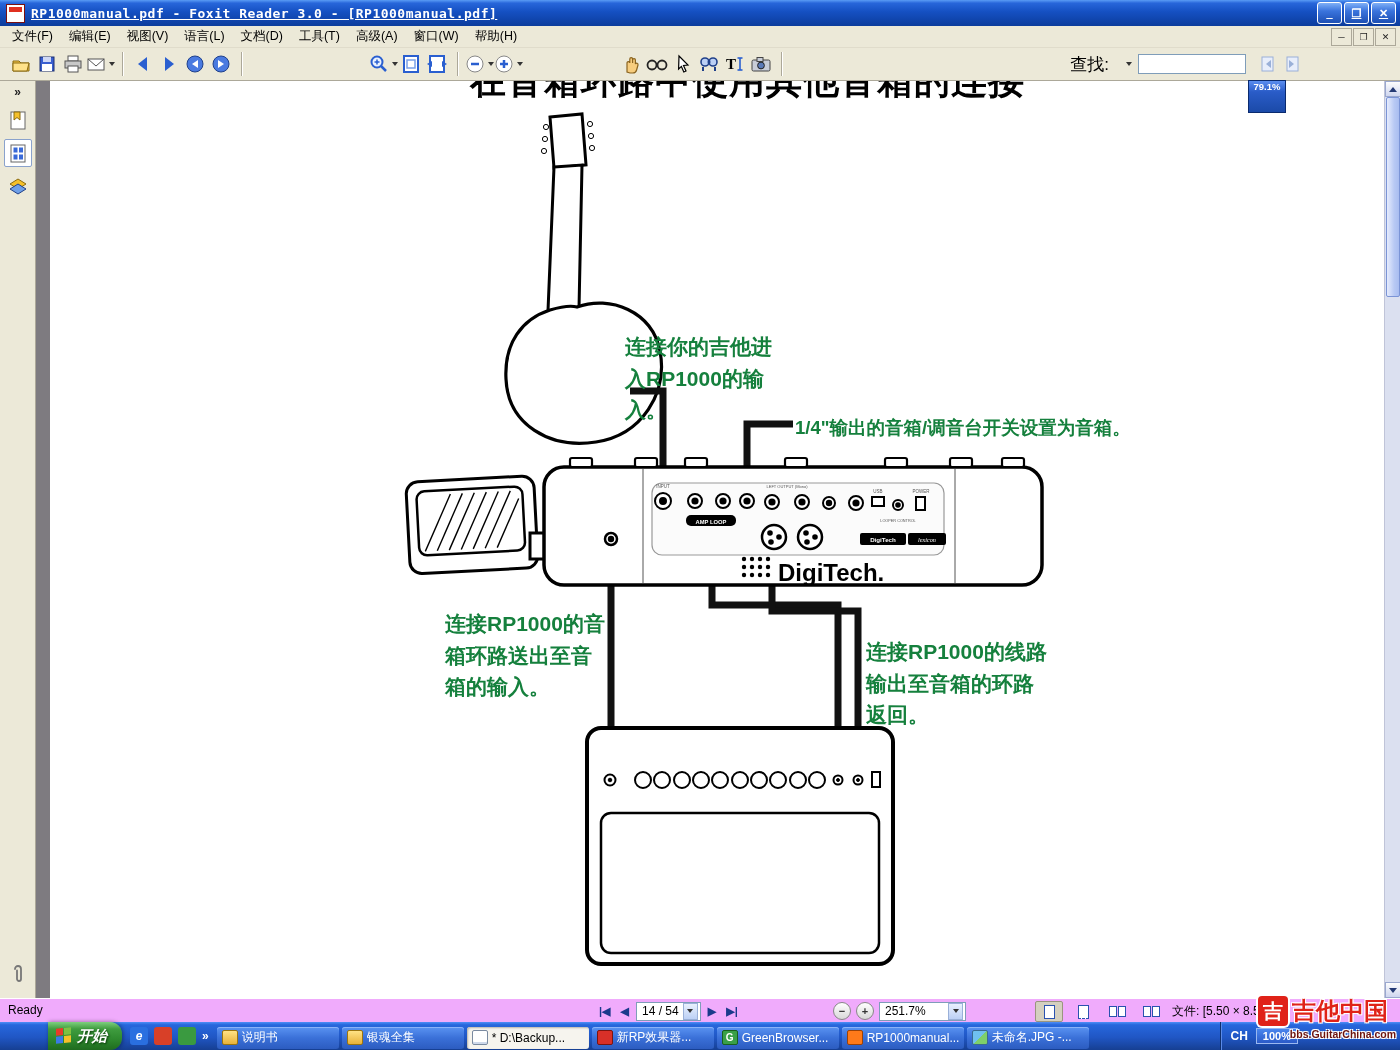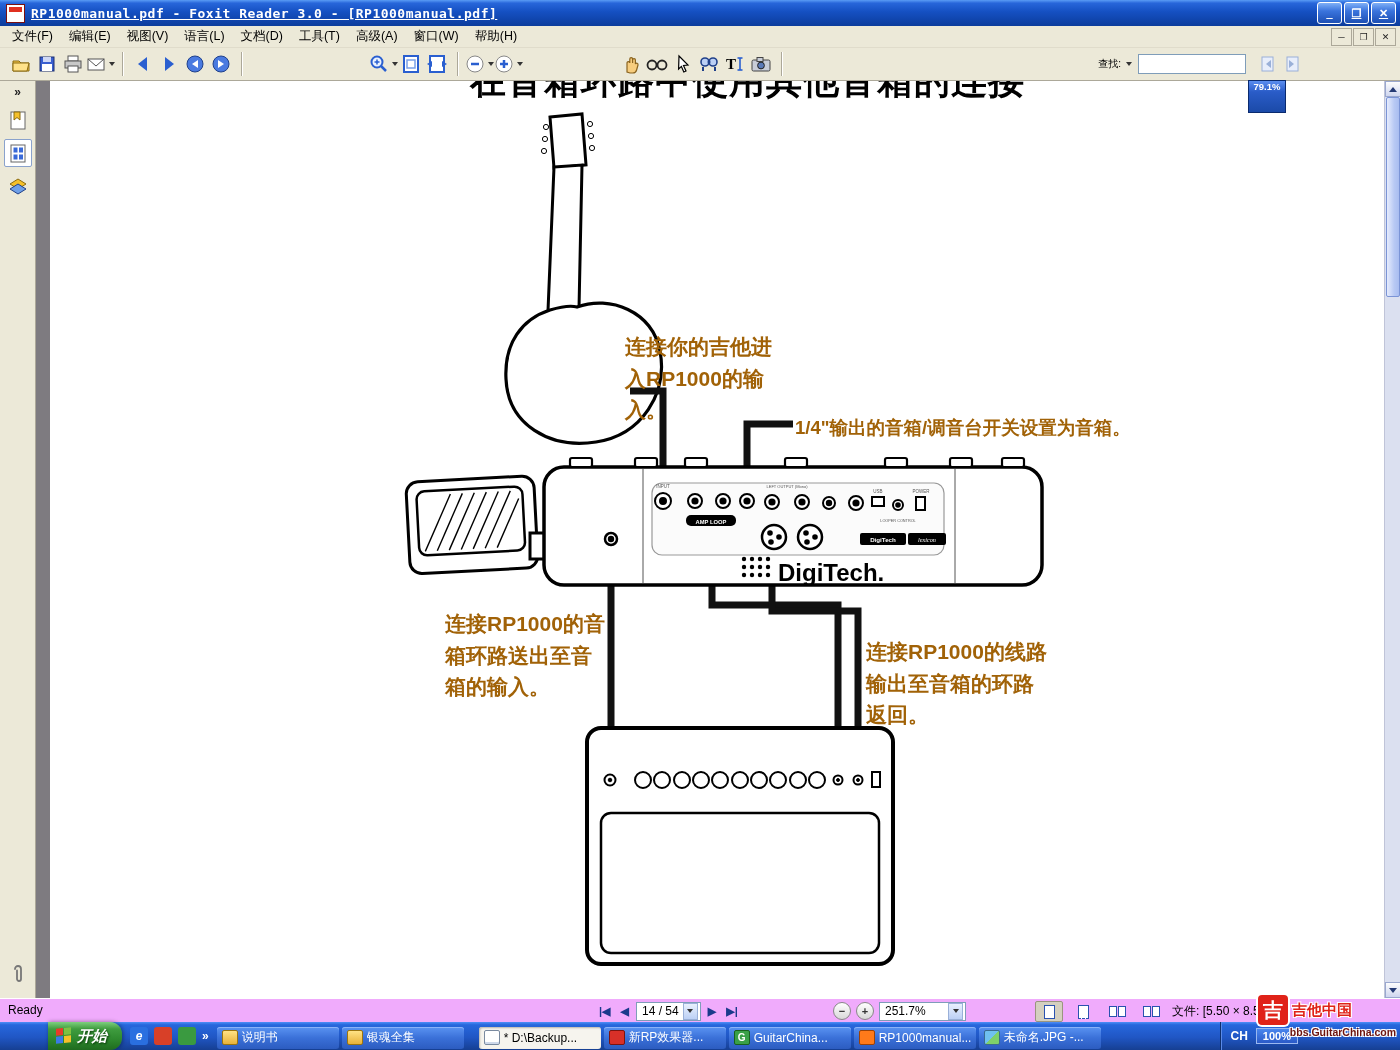--- a/index.html
+++ b/index.html
@@ -23,36 +23,36 @@
   .menu-item{padding:2px 8px;white-space:nowrap;}
   .mdi-btns{margin-left:auto;display:flex;gap:1px;padding-right:4px;}
   .mdi-btn{width:19px;height:16px;border:1px solid #aca899;background:#ece9d8;font-size:9px;display:flex;align-items:center;justify-content:center;color:#222;}
 
   
   .toolbar{position:absolute;left:0;top:48px;width:100%;height:33px;background:#ece9d8;border-bottom:1px solid #aca899;
     display:flex;align-items:center;box-sizing:border-box;padding:0 8px;}
   .tb-sep{width:1px;height:24px;background:#aca899;box-shadow:1px 0 0 #fff;margin:0 7px;flex:none;}
   .tbtn{height:26px;min-width:26px;display:flex;align-items:center;justify-content:center;flex:none;border-radius:2px;}
   .caret{width:0;height:0;border-left:3px solid transparent;border-right:3px solid transparent;border-top:4px solid #333;margin-left:3px;}
-  .find-label{font-size:10px;margin-right:2px;}
+  .find-label{font-size:17px;margin-right:14px;}
   .find-input{width:100px;height:18px;border:1px solid #7f9db9;font-size:12px;padding:0 3px;}
   .spacer{flex:none;}
 
   
   .sidebar{position:absolute;left:0;top:81px;width:35px;height:917px;background:#ece9d8;border-right:1px solid #aca899;}
   .sb-btn{width:26px;height:26px;margin:6px auto;display:flex;align-items:center;justify-content:center;border-radius:2px;}
   .sb-btn.active{border:1px solid #8aa2cc;background:#fff;}
   .sb-collapse{font-size:12px;font-weight:bold;color:#222;height:18px;margin-top:2px;}
   .sb-clip{position:absolute;bottom:12px;left:0;width:35px;display:flex;justify-content:center;}
 
   
   .doc{position:absolute;left:36px;top:81px;width:1348px;height:917px;background:#7e7b80;overflow:hidden;}
   .pdf-page{position:absolute;left:14px;top:0;width:1334px;height:917px;background:#fff;overflow:hidden;}
   .page-heading{position:absolute;left:420px;top:-24px;width:480px;text-align:center;font-size:36px;font-weight:700;color:#000;letter-spacing:1px;white-space:nowrap;}
-  .diag-label{position:absolute;color:#a16207;font-weight:600;line-height:1.5;}
+  .diag-label{position:absolute;color:#15803d;font-weight:600;line-height:1.5;}
   .lbl-guitar{left:575px;top:250px;width:152px;font-size:21px;}
   .lbl-quarter{left:745px;top:333px;width:310px;font-size:18.5px;white-space:nowrap;}
   .lbl-loopsend{left:395px;top:527px;width:162px;font-size:21px;}
   .lbl-ampreturn{left:578px;top:548px;width:224px;font-size:22px;}
   .lbl-lineout{left:816px;top:555px;width:182px;font-size:21px;}
 
   
   .vscroll{position:absolute;right:0;top:81px;width:16px;height:917px;background:#dbe0f0;border-left:1px solid #c0c4d8;box-sizing:border-box;}
   .vs-arrow{position:absolute;left:0;width:16px;height:16px;background:linear-gradient(180deg,#fdfdfd,#cfd6ef);border:1px solid #9aa8cf;box-sizing:border-box;display:flex;align-items:center;justify-content:center;}
   .vs-up{top:0;} .vs-down{bottom:0;}
@@ -93,38 +93,38 @@
   .quicklaunch{flex:none;display:flex;align-items:center;gap:6px;padding:0 8px;height:100%;}
   .ql-icon{width:18px;height:18px;border-radius:3px;display:flex;align-items:center;justify-content:center;color:#fff;font-size:12px;font-weight:bold;}
   .ql-ie{background:#2a6fe0;font-style:italic;}
   .ql-red{background:#d84028;}
   .ql-grn{background:#3a9a40;}
   .ql-more{color:#fff;font-size:12px;font-weight:bold;}
   .task-btns{display:flex;gap:3px;align-items:center;height:100%;padding-top:3px;box-sizing:border-box;}
   .task-btn{flex:none;width:122px;height:22px;border-radius:3px;display:flex;align-items:center;gap:4px;padding:0 5px;box-sizing:border-box;
     background:linear-gradient(180deg,#5a93f2,#3a70d8 50%,#2c5cc0);box-shadow:inset 0 1px 0 #8ab2f8;color:#fff;font-size:12px;}
   .task-btn .lbl{white-space:nowrap;overflow:hidden;}
-  .task-btn.pressed{background:#f6f4ee;box-shadow:inset 1px 1px 2px #b8b4a8;color:#000;margin-left:12px;}
+  .task-btn.pressed{background:#f6f4ee;box-shadow:inset 1px 1px 2px #b8b4a8;color:#000;}
   .tk-icon{width:14px;height:13px;flex:none;border-radius:2px;}
   .tk-folder{background:linear-gradient(180deg,#ffe285,#e8b23a);border:1px solid #9a7410;}
   .tk-txt{background:#fff;border:1px solid #7a8aa0;box-shadow:inset 0 -2px 0 #cdd8ea;}
   .tk-red{background:#d83028;border:1px solid #7a1410;}
   .tk-grn{background:#3aa048;border:1px solid #17601f;color:#fff;font-size:10px;font-weight:bold;display:flex;align-items:center;justify-content:center;}
   .tk-foxit{background:#ff7a1a;border:1px solid #9a4208;}
   .tk-img{background:linear-gradient(135deg,#6fc0f0 50%,#7ed06a 50%);border:1px solid #3a6a90;}
   .tray{margin-left:auto;height:100%;display:flex;align-items:center;gap:8px;padding:0 150px 0 10px;border-left:1px solid #0e2f6e;box-shadow:inset 1px 0 0 #5a8ae8;}
   .tray-lang{color:#fff;font-weight:bold;font-size:12px;}
   .tray-vol{background:linear-gradient(180deg,#4a86ee,#2a5ac8);border:1px solid #9ab8f0;border-radius:0;color:#fff;font-size:11px;font-weight:bold;padding:1px 6px;}
 
   
   .brand{position:absolute;right:4px;top:995px;width:138px;height:54px;z-index:60;}
   .brand-row{display:flex;align-items:center;gap:4px;}
   .brand-ico{width:30px;height:30px;background:#e02218;border-radius:4px;color:#fff;font-size:20px;font-weight:bold;display:flex;align-items:center;justify-content:center;
     box-shadow:0 0 0 2px #fff;}
-  .brand-title{font-size:15px;font-weight:bold;color:#e02218;
+  .brand-title{font-size:24px;font-weight:bold;color:#e02218;
     text-shadow:-1px -1px 0 #fff,1px -1px 0 #fff,-1px 1px 0 #fff,1px 1px 0 #fff;white-space:nowrap;}
   .brand-sub{font-size:10.5px;font-weight:bold;color:#6e120c;margin-top:1px;text-align:right;
     text-shadow:-1px -1px 0 #fff,1px -1px 0 #fff,-1px 1px 0 #fff,1px 1px 0 #fff;white-space:nowrap;}
 </style>
 </head>
 <body>
 
 <div class="screen">
 
   <div class="titlebar">
@@ -598,21 +598,21 @@
       <div class="task-btn pressed">
         <span class="tk-icon tk-txt"></span>
         <span class="lbl">* D:\Backup...</span>
       </div>
       <div class="task-btn">
         <span class="tk-icon tk-red"></span>
         <span class="lbl">新RP效果器...</span>
       </div>
       <div class="task-btn">
         <span class="tk-icon tk-grn">G</span>
-        <span class="lbl">GuitarChina...</span>
+        <span class="lbl">GreenBrowser...</span>
       </div>
       <div class="task-btn">
         <span class="tk-icon tk-foxit"></span>
         <span class="lbl">RP1000manual...</span>
       </div>
       <div class="task-btn">
         <span class="tk-icon tk-img"></span>
         <span class="lbl">未命名.JPG -...</span>
       </div>
     </div>

